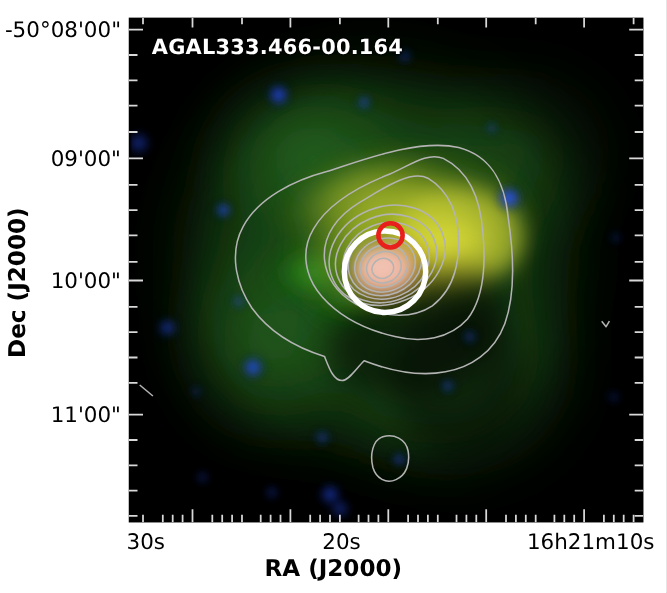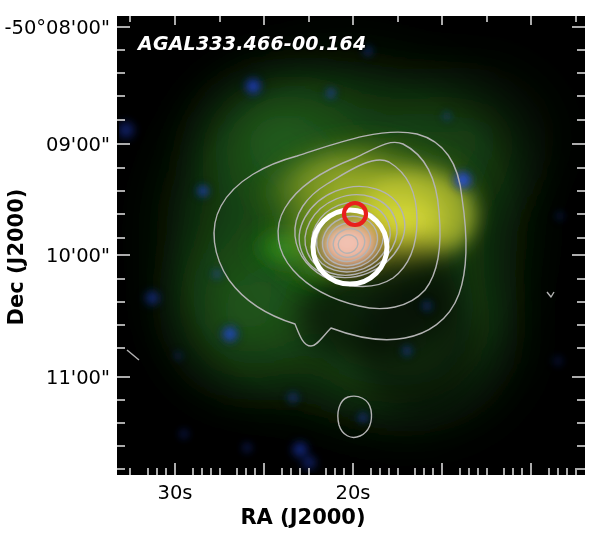--- a/index.html
+++ b/index.html
@@ -2,21 +2,21 @@
 <html><head>
 <meta charset="utf-8">
 <style>
   html,body{margin:0;padding:0;background:#ffffff;}
   body{width:606px;height:539px;overflow:hidden;
        font-family:"DejaVu Sans","Liberation Sans",sans-serif;}
   #fig{position:relative;width:606px;height:539px;background:#fff;}
 
   
   #plot{position:absolute;left:117px;top:16px;width:468px;height:459px;
-        background:#404040;overflow:hidden;font-style:italic;}
+        background:#404040;overflow:hidden;}
   #plot svg{position:absolute;left:0;top:0;}
 
   
   .ticklbl{position:absolute;color:#000;font-size:19.5px;white-space:nowrap;}
   .ylbl{text-align:right;}
   .axtitle{position:absolute;color:#000;font-size:21px;font-weight:bold;
            white-space:nowrap;}
   #xaxis-title{left:0;top:505px;width:606px;text-align:center;}
   #yaxis-title{left:-84px;top:245px;width:200px;text-align:center;
                transform:rotate(-90deg);transform-origin:50% 50%;}
@@ -291,19 +291,20 @@
     </svg>
 
     <div id="source-title">AGAL333.466-00.164</div>
   </div>
 
   <div class="ticklbl ylbl" style="left:-82px;top:16px;width:192px;">-50°08'00"</div>
   <div class="ticklbl ylbl" style="left:-82px;top:133px;width:192px;">09'00"</div>
   <div class="ticklbl ylbl" style="left:-82px;top:244px;width:192px;">10'00"</div>
   <div class="ticklbl ylbl" style="left:-82px;top:366px;width:192px;">11'00"</div>
 
-  <div class="ticklbl" style="left:115px;top:481px;width:120px;text-align:center;">30s</div>
-  <div class="ticklbl" style="left:293px;top:481px;width:120px;text-align:center;">20s</div>
+  <div class="ticklbl" style="left:115px;top:481px;width:120px;">30s</div>
+  <div class="ticklbl" style="left:293px;top:481px;width:120px;text-align:left;">20s</div>
+  <div class="ticklbl" style="left:471px;top:481px;width:132px;text-align:center;">16h21m10s</div>
 
   <div class="axtitle" id="xaxis-title">RA (J2000)</div>
   <div class="axtitle" id="yaxis-title">Dec (J2000)</div>
 
 </div>
 
 </body></html>

